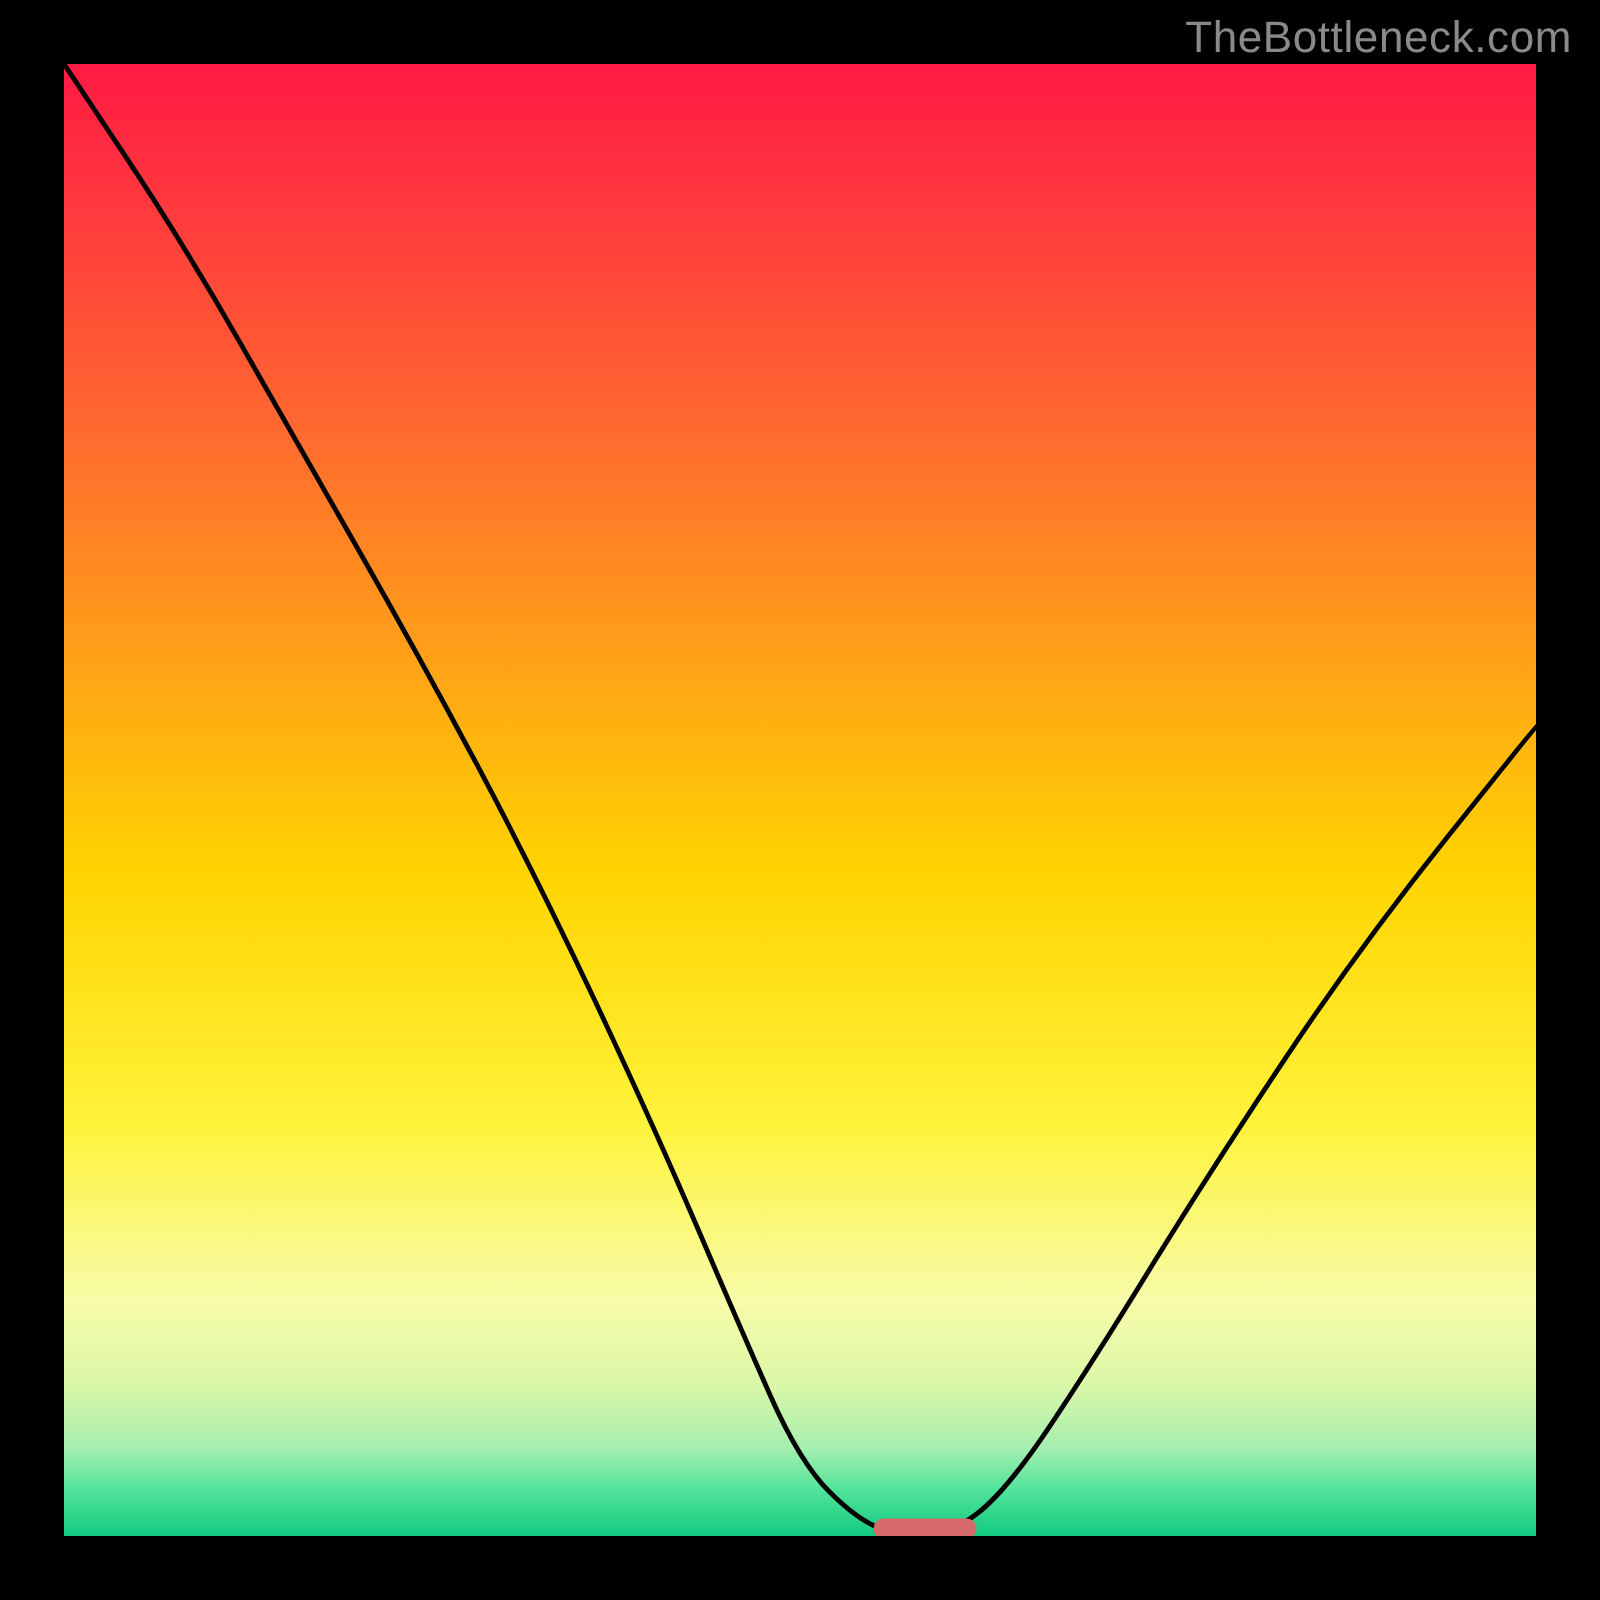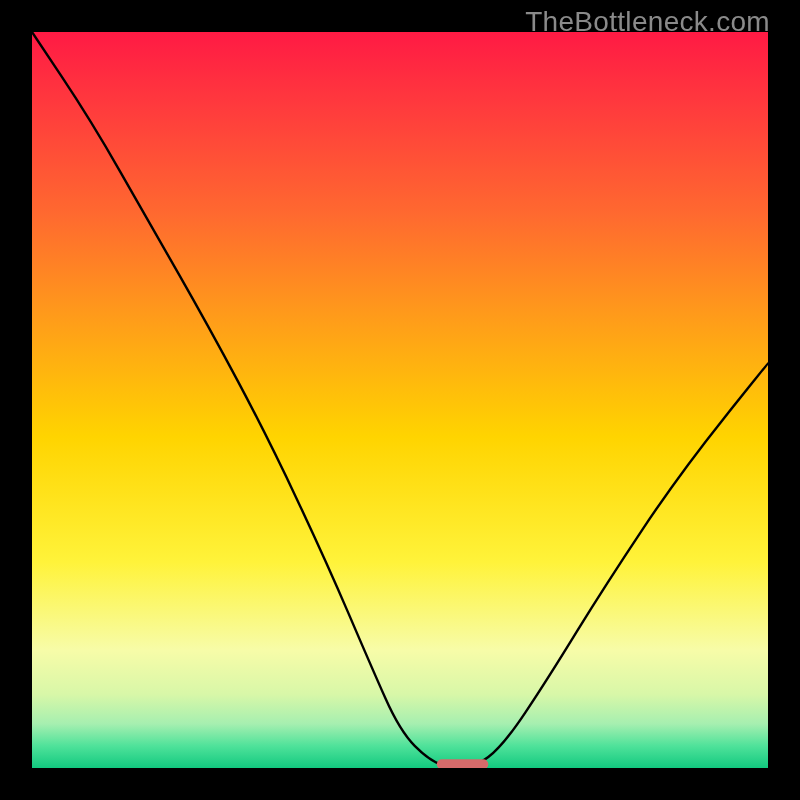--- a/index.html
+++ b/index.html
@@ -13,23 +13,23 @@
   }
   .frame {
     position: relative;
     width: 800px;
     height: 800px;
     background: #000;
   }
   .watermark {
     position: absolute;
     top: 6px;
-    right: 30px;
+    right: 14px;
     color: #8a8a8a;
-    font-size: 28px;
+    font-size: 22px;
     font-weight: 400;
     letter-spacing: 0.3px;
     z-index: 10;
   }
   .plot {
     position: absolute;
     left: 32px;
     top: 32px;
     width: 736px;
     height: 736px;

